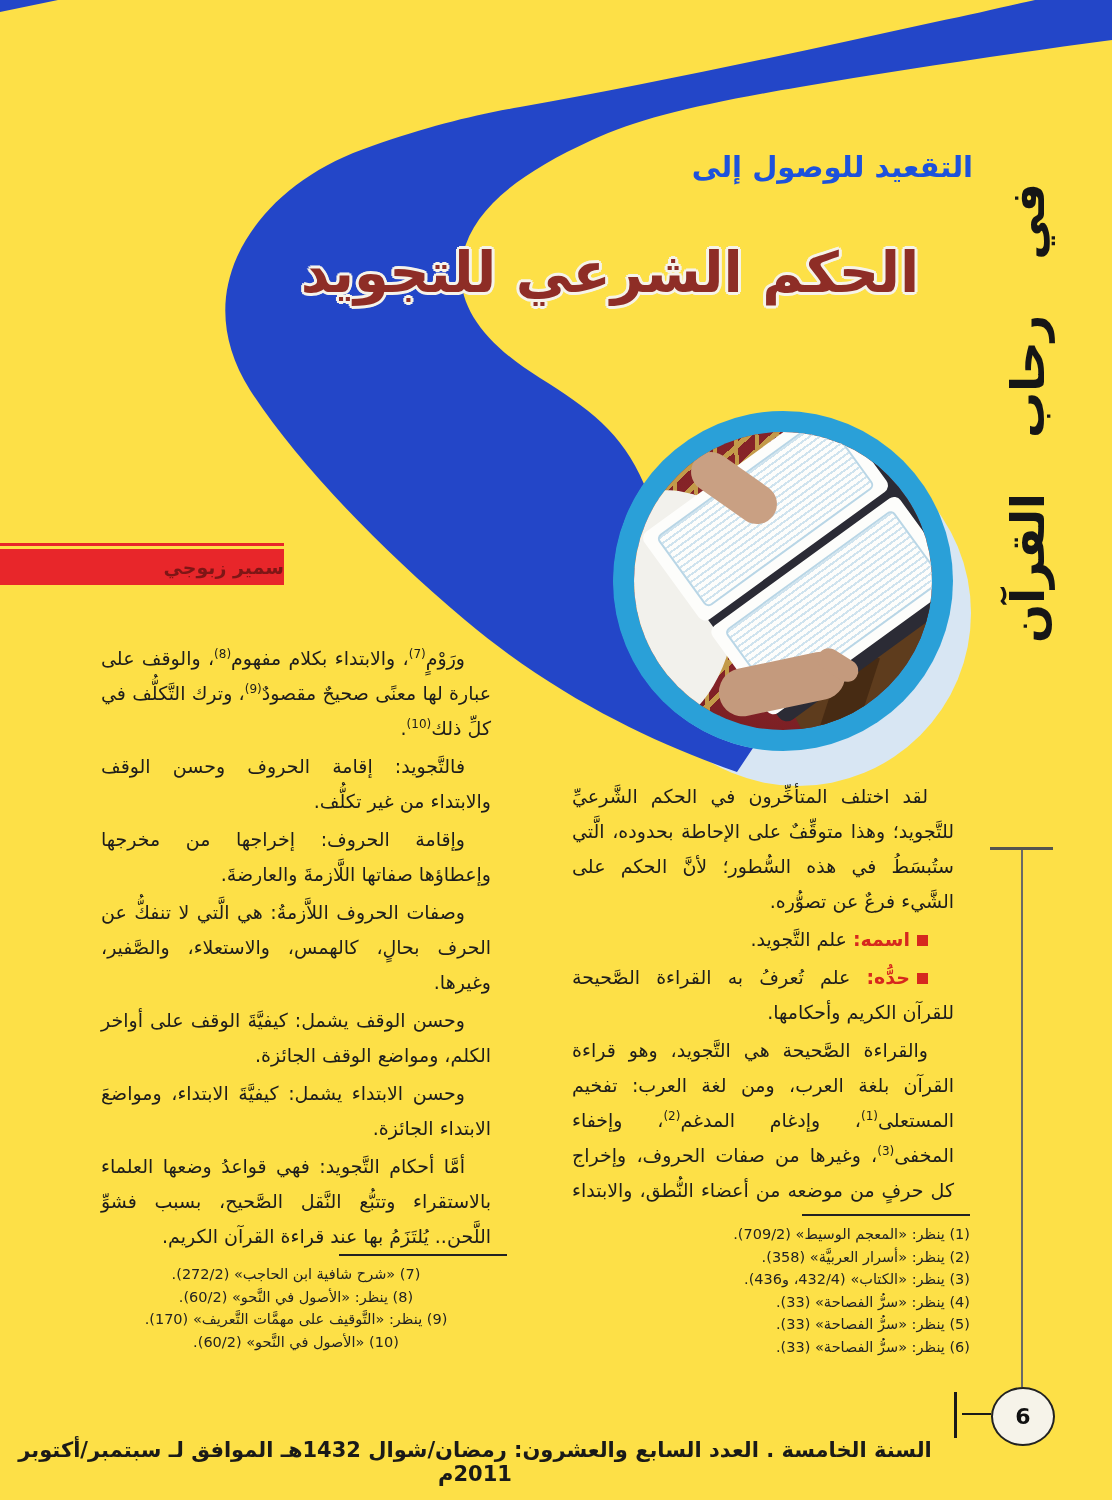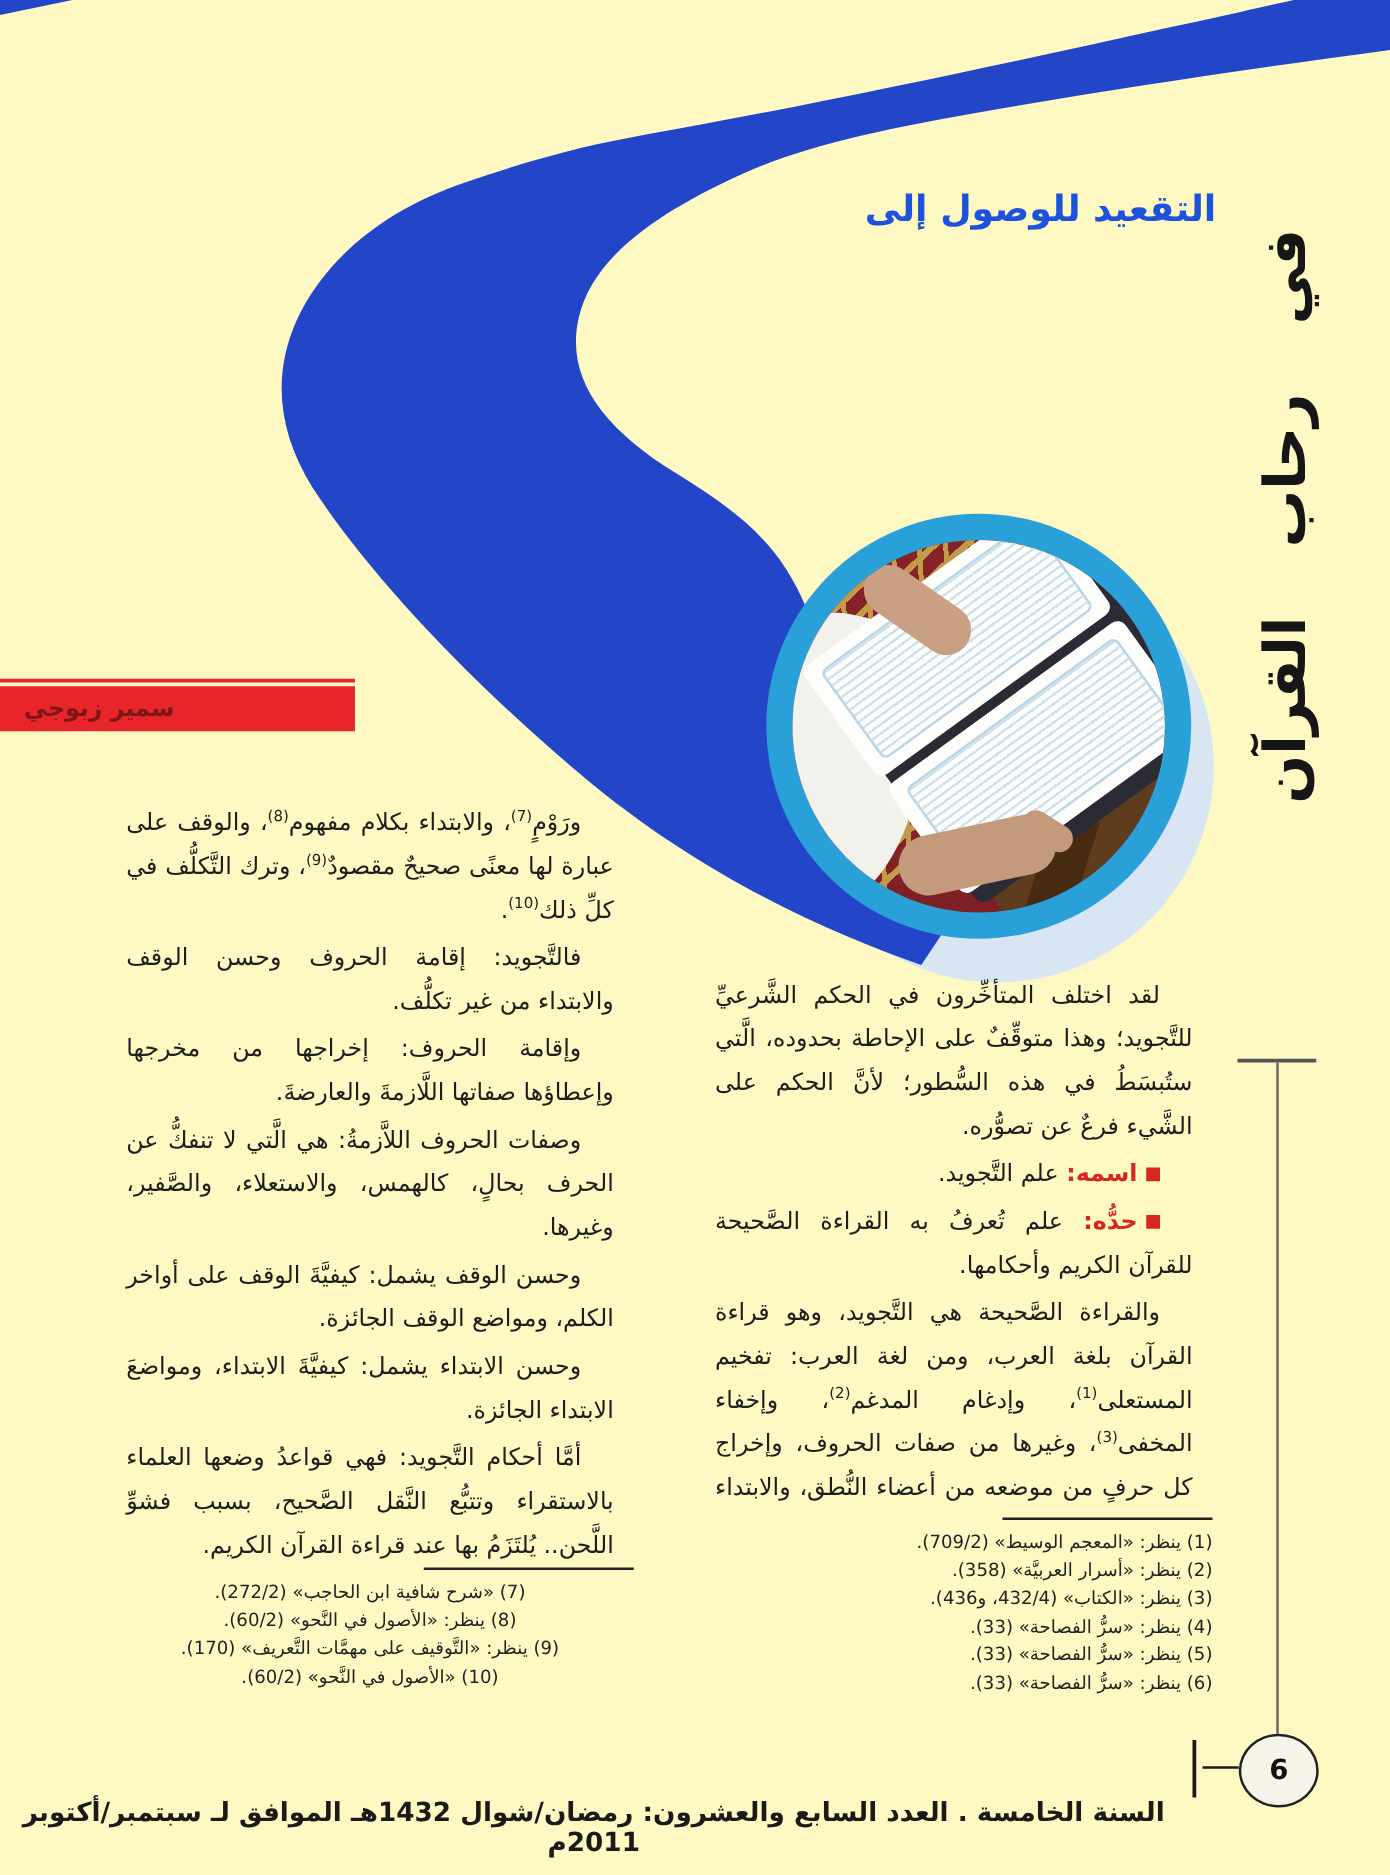--- a/index.html
+++ b/index.html
@@ -1,17 +1,17 @@
 <!DOCTYPE html>
 <html lang="ar"><head>
 <meta charset="utf-8">
 <style>
   html,body{margin:0;padding:0;}
   body{background:#f6f3e9;font-family:"DejaVu Sans",sans-serif;}
-  .page{position:relative;width:1112px;height:1500px;background:#fef9c3;overflow:hidden;}
+  .page{position:relative;width:1112px;height:1500px;background:#fde047;overflow:hidden;}
 
   
   .halo{position:absolute;left:625px;top:440px;width:346px;height:346px;border-radius:50%;
         background:#d8e6f3;}
   svg.swoosh{position:absolute;left:0;top:0;}
 
   
   .photo-ring{position:absolute;left:613px;top:411px;width:340px;height:340px;border-radius:50%;
               background:#2aa0d8;}
   .photo{position:absolute;left:21px;top:21px;width:298px;height:298px;border-radius:50%;overflow:hidden;
@@ -44,21 +44,21 @@
       text-shadow:-3px 0 #f6f3e9,3px 0 #f6f3e9,0 -3px #f6f3e9,0 3px #f6f3e9,
                   -2px -2px #f6f3e9,2px -2px #f6f3e9,-2px 2px #f6f3e9,2px 2px #f6f3e9;}
   .vertical-label{position:absolute;left:801px;top:383px;width:460px;height:60px;
       transform:rotate(-90deg);direction:rtl;text-align:justify;text-align-last:justify;
       font-size:46px;font-weight:bold;color:#161616;z-index:4;}
 
   
   .author-rule{position:absolute;left:0;top:543px;width:284px;height:3px;background:#e8262a;z-index:5;}
   .author-box{position:absolute;left:0;top:549px;width:284px;height:36px;background:#e8262a;z-index:5;
       color:#7e1616;font-weight:bold;font-size:19px;line-height:36px;direction:rtl;
-      text-align:left;padding-left:19px;box-sizing:border-box;}
+      text-align:right;padding-left:19px;box-sizing:border-box;}
 
   
   .col{position:absolute;direction:rtl;text-align:justify;color:#1e1d1b;
        font-size:19px;line-height:35px;z-index:5;overflow:hidden;}
   .col p{margin:0 16px 3px;text-indent:26px;}
   .col-left{left:85px;top:641px;width:422px;height:612px;}
   .col-right{left:556px;top:779px;width:414px;height:432px;}
   .col sup{font-size:12px;line-height:0;}
   .item .sq{display:inline-block;width:11px;height:11px;background:#d6281e;margin-left:7px;}
   .item .lbl{color:#d6281e;font-weight:bold;}
@@ -121,20 +121,21 @@
             <div class="txt"></div>
           </div>
       </div>
       <div class="hand1"></div>
       <div class="hand2"></div>
       <div class="thumb"></div>
     </div>
   </div>
 
   <div class="kicker">التقعيد للوصول إلى</div>
+  <h1 class="main-title">الحكم الشرعي للتجويد</h1>
   <div class="vertical-label">في رحاب القرآن</div>
 
   <div class="author-rule"></div>
   <div class="author-box">سمير زبوجي</div>
 
   <section class="col col-right">
     <p>لقد اختلف المتأخِّرون في الحكم الشَّرعيِّ للتَّجويد؛ وهذا متوقِّفٌ على الإحاطة بحدوده، الَّتي ستُبسَطُ في هذه السُّطور؛ لأنَّ الحكم على الشَّيء فرعٌ عن تصوُّره.</p>
     <p class="item"><span class="sq"></span><span class="lbl">اسمه:</span> <span>علم التَّجويد.</span></p>
     <p class="item"><span class="sq"></span><span class="lbl">حدُّه:</span> <span>علم تُعرفُ به القراءة الصَّحيحة للقرآن الكريم وأحكامها.</span></p>
     <p>والقراءة الصَّحيحة هي التَّجويد، وهو قراءة القرآن بلغة العرب، ومن لغة العرب: تفخيم المستعلى<sup>(1)</sup>، وإدغام المدغم<sup>(2)</sup>، وإخفاء المخفى<sup>(3)</sup>، وغيرها من صفات الحروف، وإخراج كل حرفٍ من موضعه من أعضاء النُّطق، والابتداء بمتحرِّك، والوقف على ساكن أو غيره من بعض الحركات من إشمام</p>

